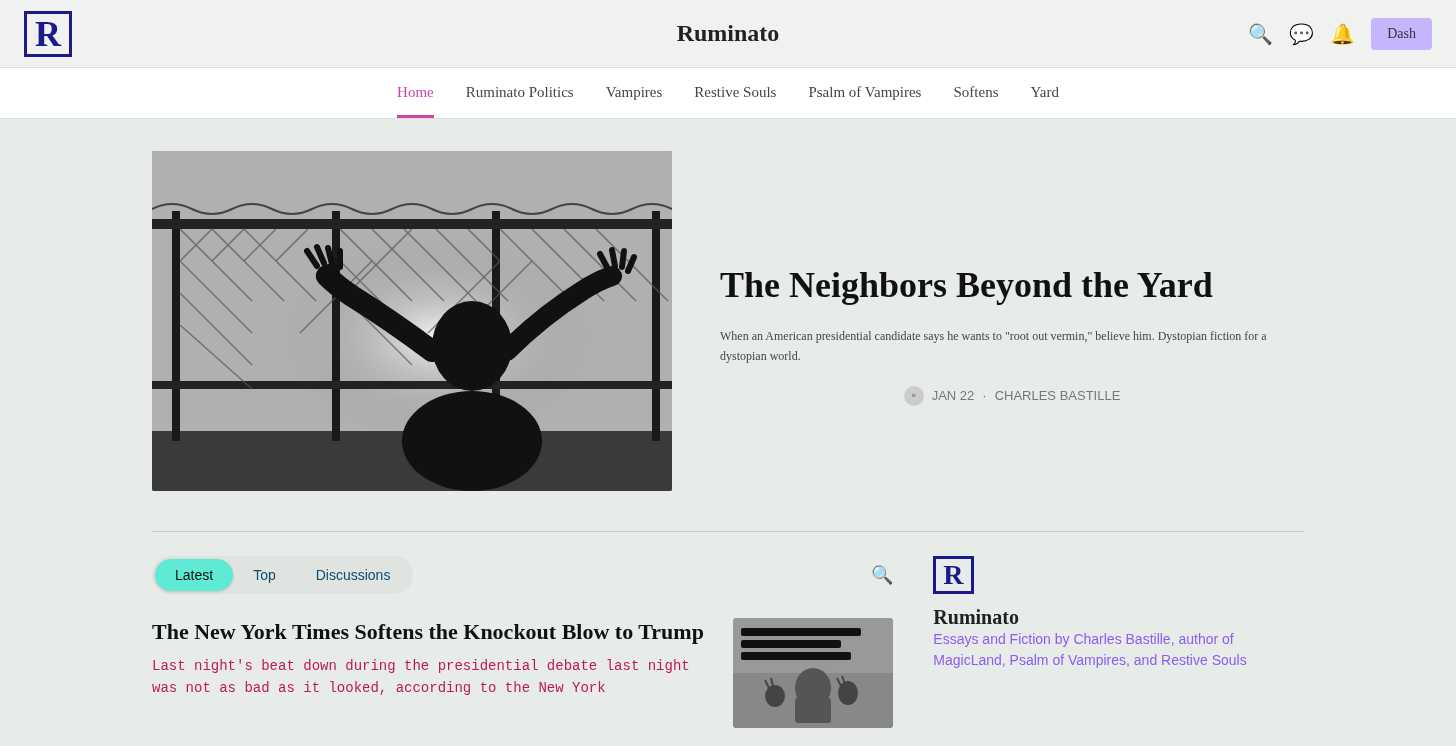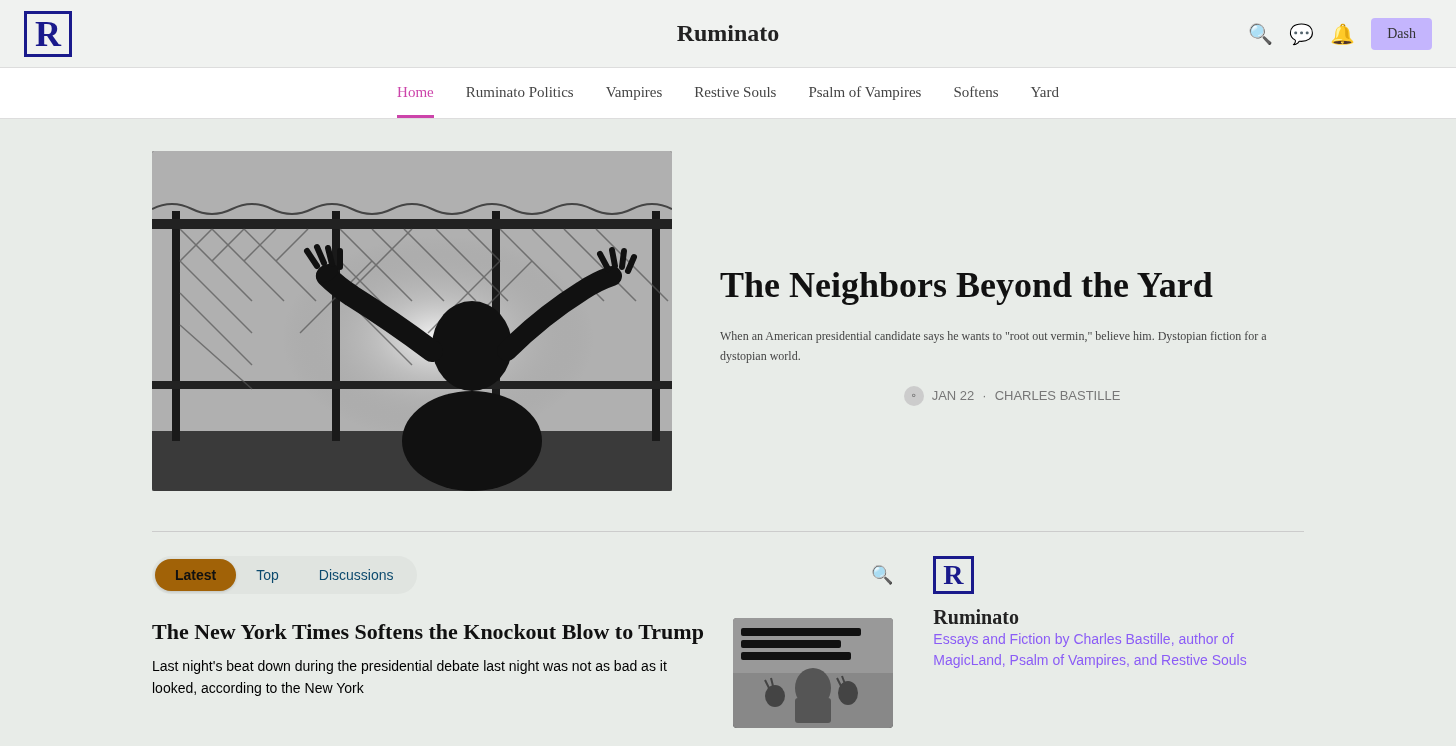--- a/index.html
+++ b/index.html
@@ -188,23 +188,23 @@
       padding: 8px 20px;
       font-size: 14px;
       border-radius: 20px;
       cursor: pointer;
       font-family: Arial, sans-serif;
       color: #0c4a6e;
       border: none;
       background: transparent;
     }
     .tab.active {
-      background: #a16207;
+      background: #5eead4;
       color: #111;
-      font-weight: 700;
+      font-weight: 400;
       box-shadow: 0 1px 3px rgba(0,0,0,0.15);
     }
     .tabs-search {
       margin-left: auto;
       font-size: 18px;
       color: #555;
       cursor: pointer;
     }
 
     
@@ -218,22 +218,22 @@
       font-size: 22px;
       font-weight: 700;
       line-height: 1.3;
       margin-bottom: 8px;
       font-family: Georgia, serif;
       color: #111;
     }
     .post-excerpt {
       font-size: 14px;
       line-height: 1.6;
-      color: #000000;
-      font-family: Liberation Sans, sans-serif;
+      color: #be185d;
+      font-family: Liberation Mono, monospace;
     }
     .post-thumbnail {
       width: 160px;
       height: 110px;
       background: #ccc;
       border-radius: 4px;
       flex-shrink: 0;
       overflow: hidden;
       position: relative;
     }

